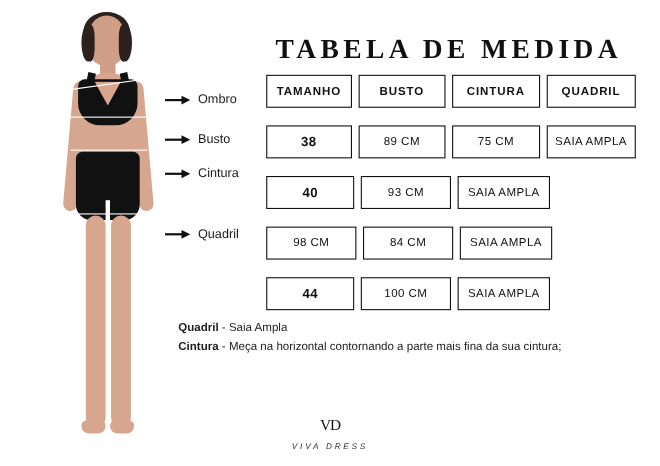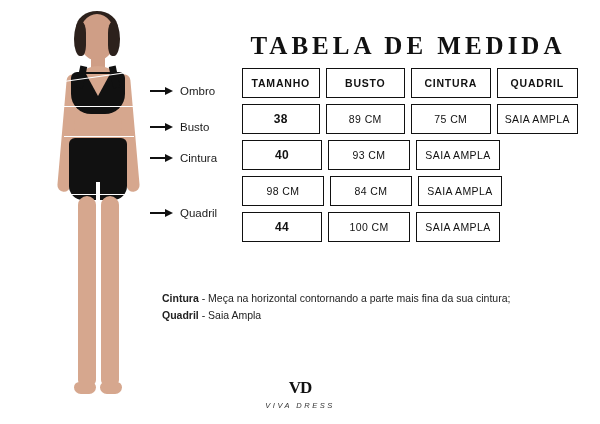--- a/index.html
+++ b/index.html
@@ -129,21 +129,21 @@
     text-align:center;
     font-family:"Liberation Serif", serif;
     font-weight:bold;
     font-size:25px;
     letter-spacing:4px;
     color:#111;
   }
   .table{
     position:absolute;left:4px;top:68px;width:336px;
   }
-  .trow{display:flex;gap:6px;margin-bottom:6px;}
+  .trow{display:flex;gap:6px;margin-bottom:16px;}
   .cell{
     border:1.4px solid #111;
     height:28px;
     display:flex;align-items:center;justify-content:center;
     font-size:10.5px;
     letter-spacing:.4px;
     color:#111;
     background:#fff;
   }
   .c1{width:78px;}
@@ -159,21 +159,21 @@
     font-size:10.5px;line-height:17px;color:#222;
   }
   .notes b{font-weight:bold;}
 
   
   .footer{
     position:absolute;left:0;top:378px;width:600px;text-align:center;
   }
   .logo-mark{
     font-family:"Liberation Serif", serif;
-    font-weight:bold;font-size:17px;letter-spacing:-1px;color:#111;
+    font-weight:normal;font-size:14px;letter-spacing:-1px;color:#111;
     line-height:20px;
   }
   .logo-text{
     font-size:7.5px;letter-spacing:2.5px;color:#333;margin-top:3px;font-style:italic;
   }
 </style>
 </head>
 <body>
 
 <div class="page">
@@ -260,24 +260,24 @@
 
       <div class="trow">
         <div class="cell c1 size-cell">44</div>
         <div class="cell c2">100 CM</div>
         <div class="cell c4">SAIA AMPLA</div>
       </div>
     </div>
 
     <div class="notes">
       <div>
+        <b>Quadril</b><span> - Saia Ampla</span>
+      </div>
+      <div>
         <b>Cintura</b><span> - Meça na horizontal contornando a parte mais fina da sua cintura;</span>
-      </div>
-      <div>
-        <b>Quadril</b><span> - Saia Ampla</span>
       </div>
     </div>
   </div>
 
   <div class="footer">
     <div class="logo-mark">VD</div>
     <div class="logo-text">VIVA DRESS</div>
   </div>
 
 </div>

